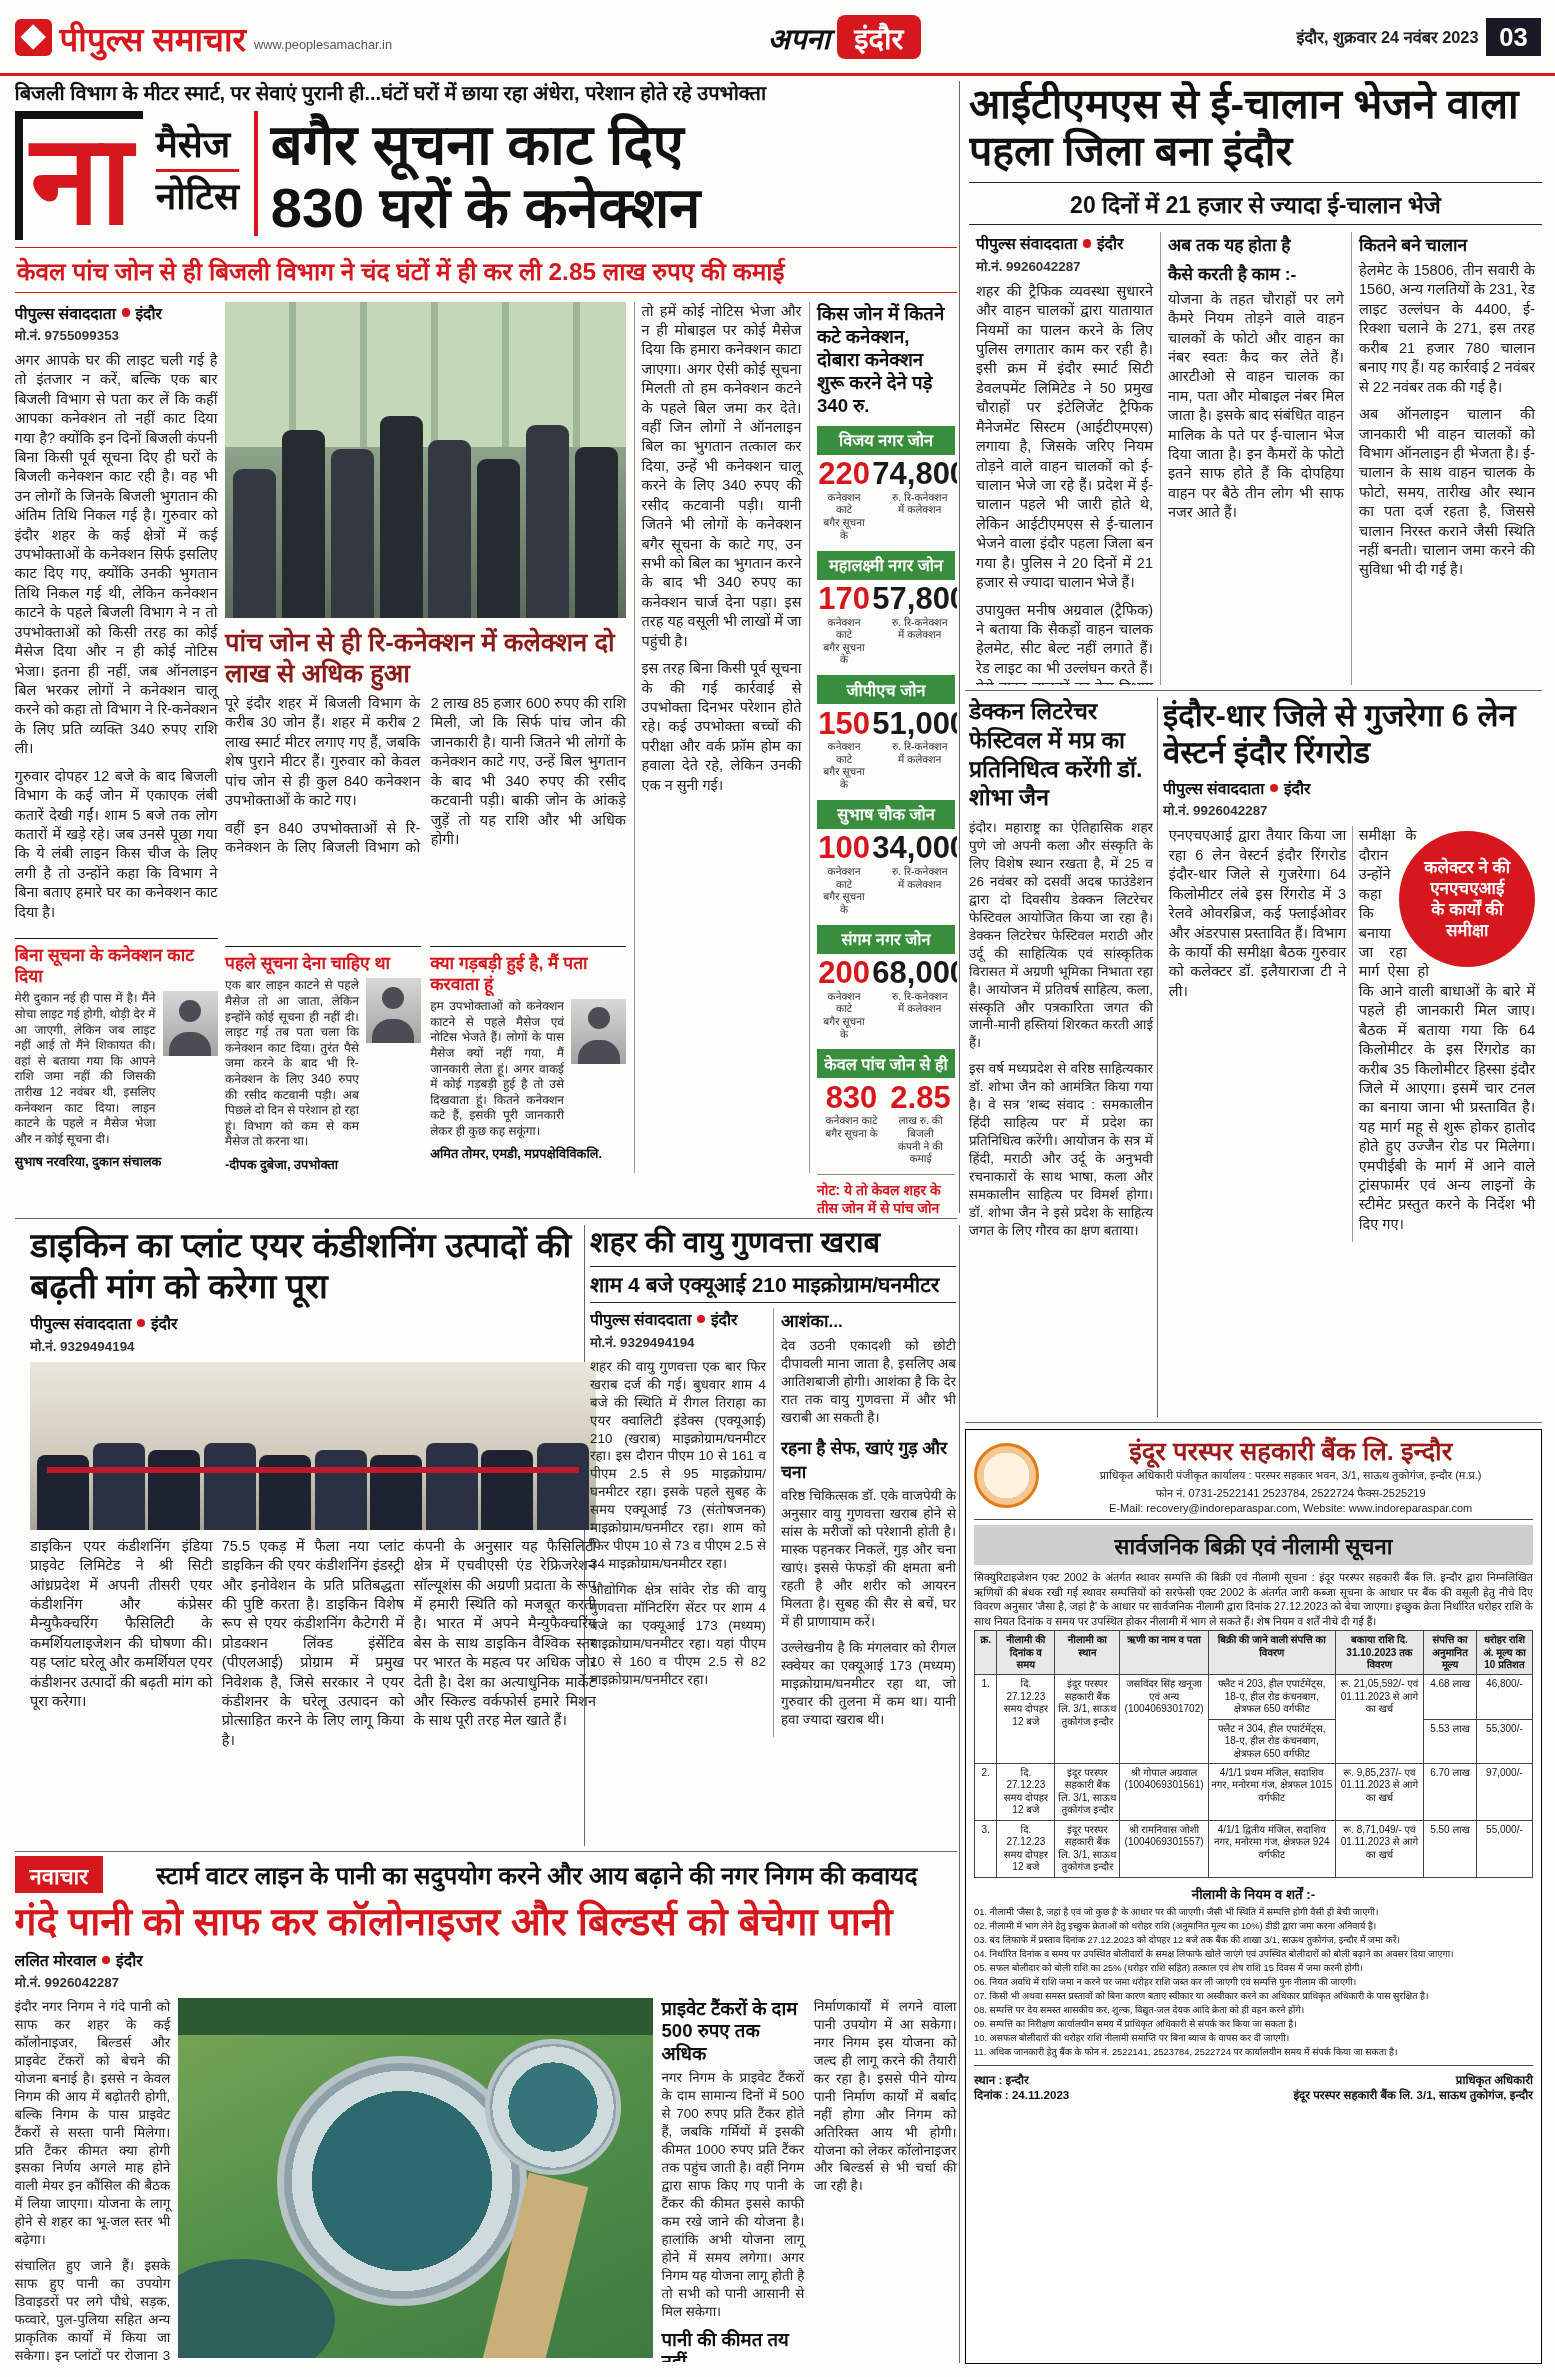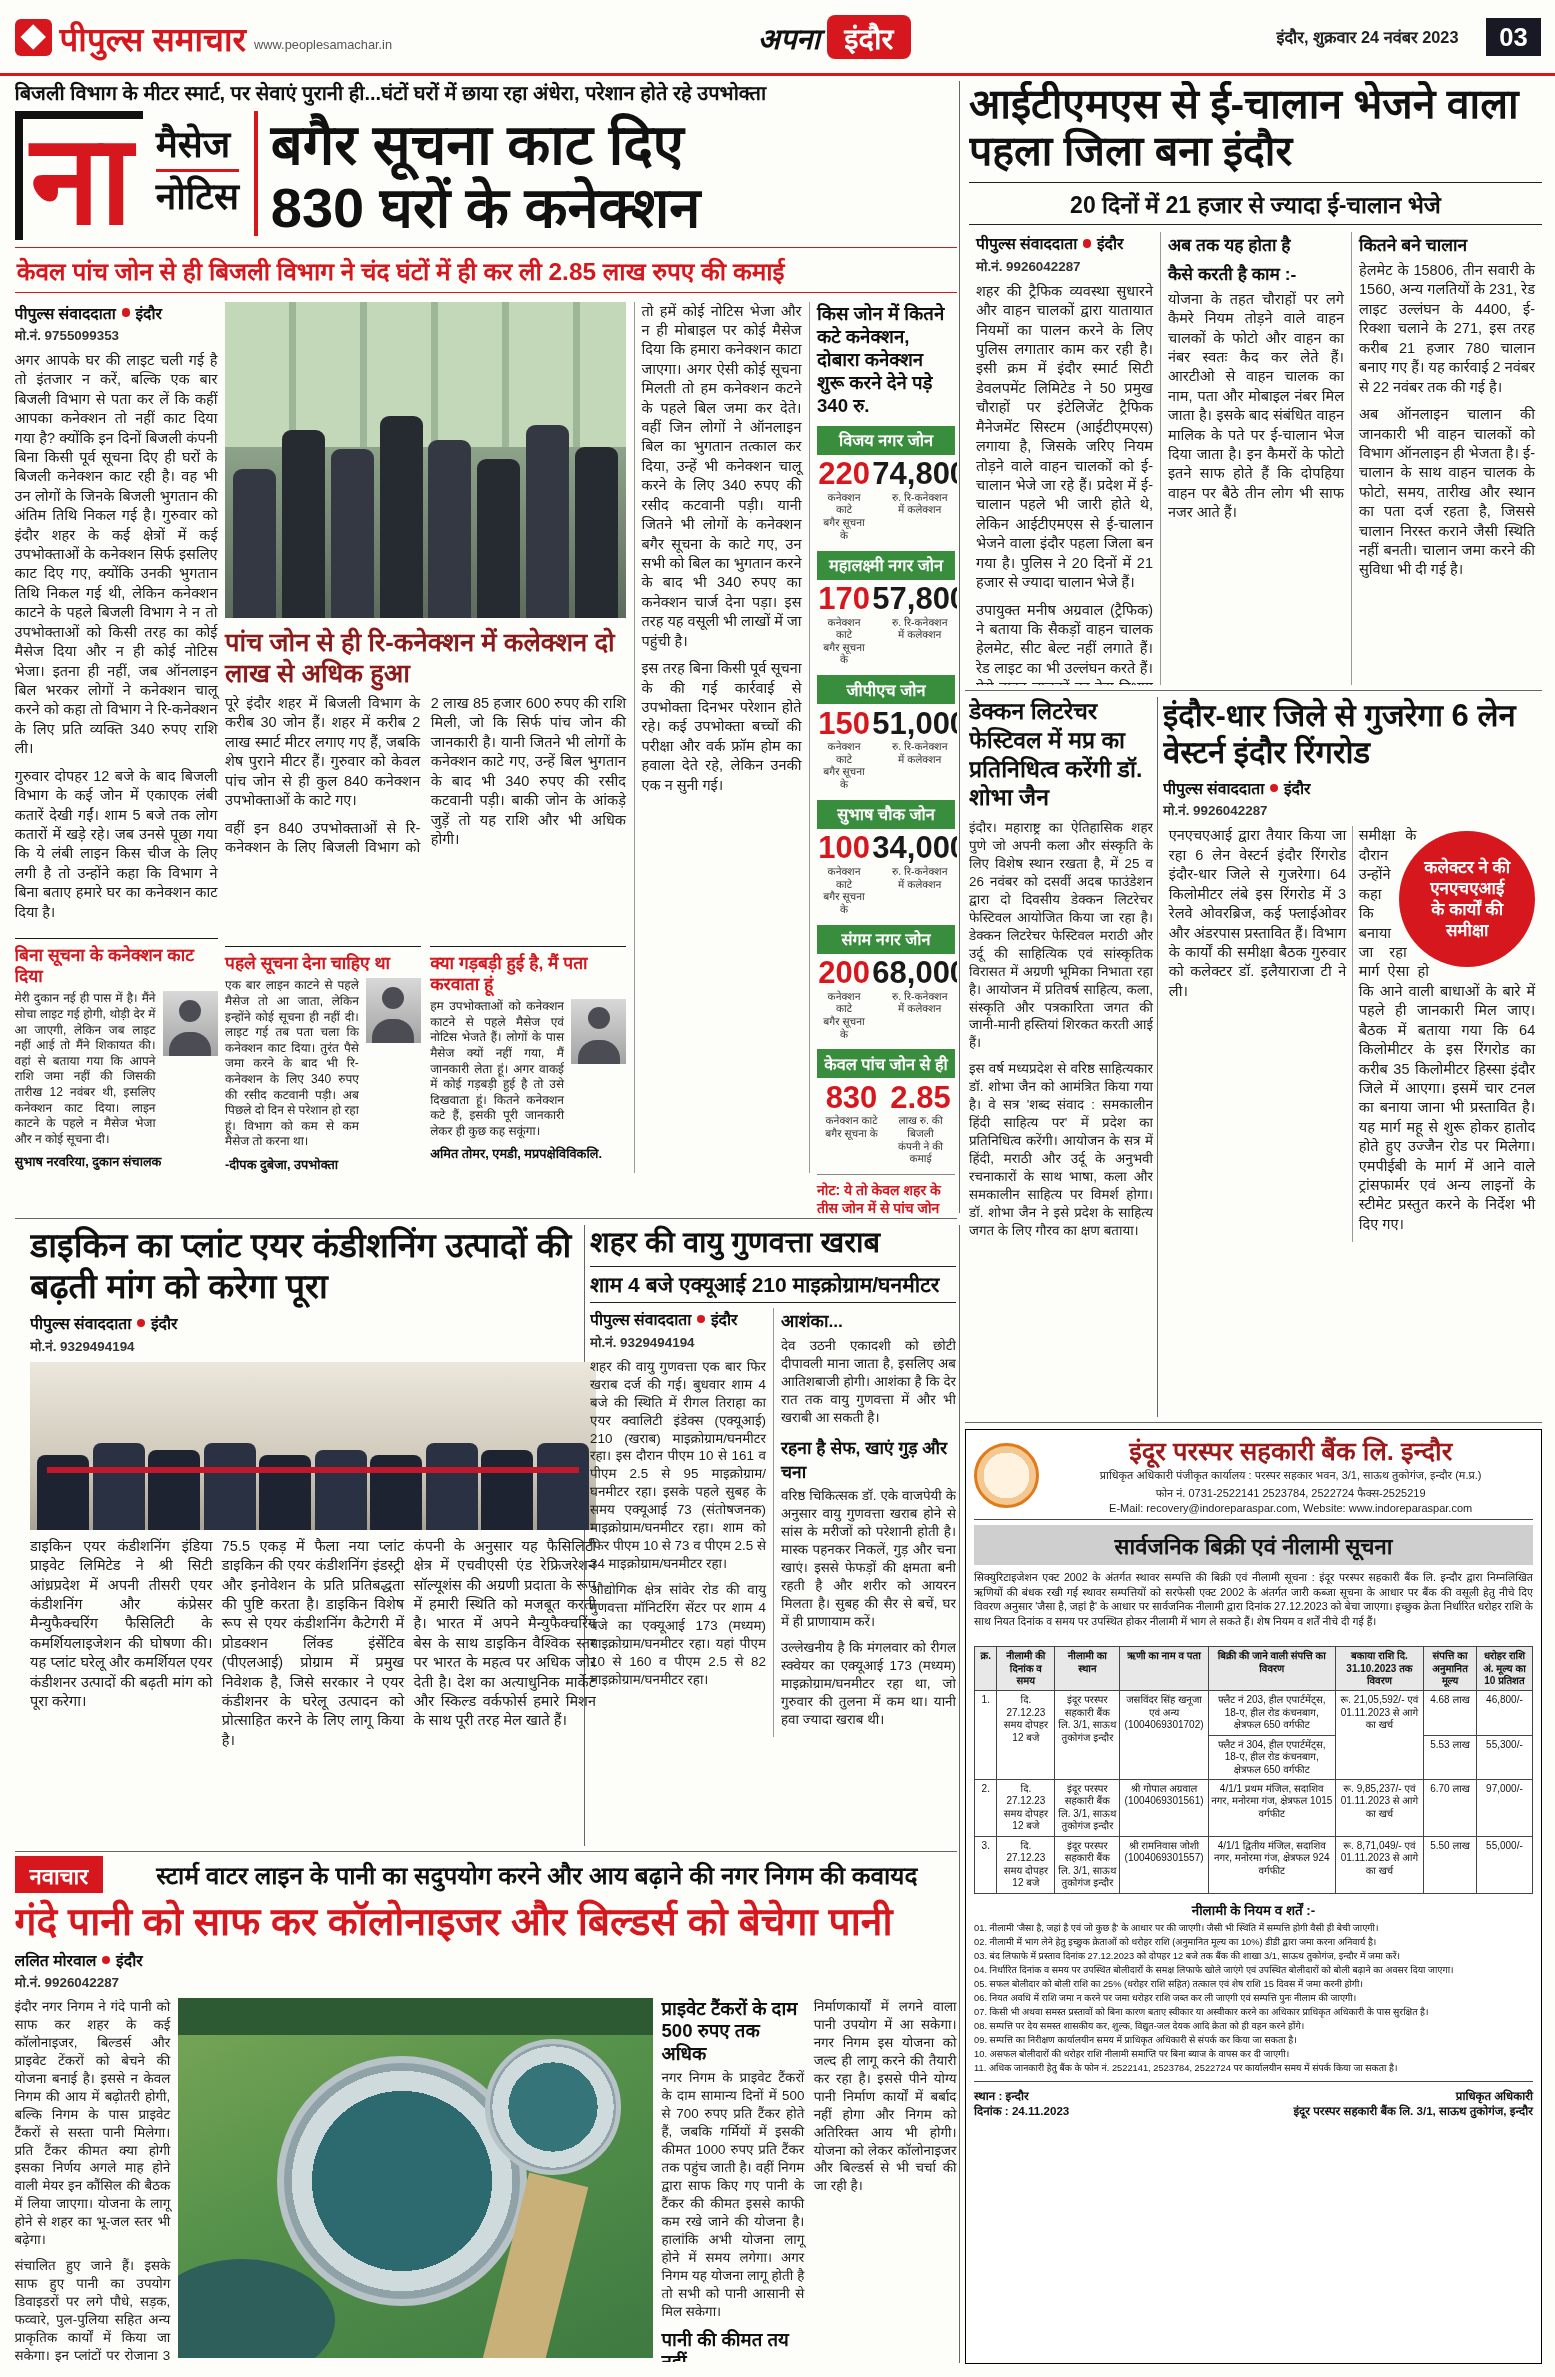--- a/index.html
+++ b/index.html
@@ -14,21 +14,21 @@
   
   .mh{top:4.6px;left:14.5px;width:1526px;height:65px;display:flex;align-items:center;justify-content:space-between;}
   .logo-row{display:flex;align-items:flex-end;gap:8.1px;}
   .logo-mark{width:37px;height:37px;background:#d6171e;border-radius:5.8px;position:relative;flex:0 0 37px;}
   .logo-mark::after{content:"";position:absolute;inset:9.3px;background:#fff;transform:rotate(45deg);}
   .logo-text{font-size:33px;font-weight:bold;color:#d6171e;line-height:1;}
   .site{font-size:12.8px;color:#555;padding-bottom:3.5px;}
   .sec-badge{display:flex;align-items:center;gap:7px;}
   .sec-pre{font-size:29px;font-weight:bold;font-style:italic;color:#111;}
   .sec-city{font-size:29px;font-weight:bold;color:#fff;background:#d6171e;padding:2.3px 17.4px;border-radius:8.1px;}
-  .mh-right{display:flex;align-items:center;gap:28px;}
+  .mh-right{display:flex;align-items:center;gap:8px;}
   .dateline{font-size:16.3px;font-weight:bold;color:#222;}
   .pageno{font-size:25.6px;font-weight:bold;color:#fff;background:#191926;padding:4.6px 12.8px;}
   .redrule{top:73px;left:0;width:1555px;height:2.9px;background:#d6171e;}
   .vline{position:absolute;width:1.2px;background:#666;}
   .hline{position:absolute;height:1.2px;background:#666;}
   
   .byline{display:flex;align-items:center;gap:5.8px;font-weight:bold;font-size:15.7px;}
   .by-dot{width:8.1px;height:8.1px;border-radius:50%;background:#d6171e;flex:0 0 8.1px;}
   .phone{font-size:13.4px;font-weight:bold;color:#333;margin:2.3px 0 7px;}
   
@@ -144,21 +144,21 @@
   #art6 .bt{font-size:13.4px;}
   
   #bank{top:1429px;left:965px;width:577px;height:935px;border:1.7px solid #000;padding:7px 8.1px;background:#fff;}
   .bk-head{display:flex;align-items:center;gap:9.3px;border-bottom:1.2px solid #444;padding-bottom:4.6px;}
   .blogo{width:65px;height:65px;border-radius:50%;border:3.5px solid #e07b1a;flex:0 0 65px;
          background:radial-gradient(circle,#fff3e0 0 55%,#f3c892 55% 100%);}
   .bk-c{flex:1;text-align:center;}
   .bk-name{font-size:25.6px;font-weight:bold;color:#9c1a1a;line-height:1.1;}
   .bk-line{font-size:11px;color:#222;margin-top:2.3px;}
   .bk-bar{background:#cfcfcf;font-size:22px;font-weight:bold;text-align:center;padding:4.6px 0;margin:5.8px 0;}
-  .bk-intro{font-size:10.7px;line-height:1.35;text-align:justify;margin-bottom:18px;}
+  .bk-intro{font-size:10.7px;line-height:1.35;text-align:justify;margin-bottom:2px;}
   .bk-table{width:100%;border-collapse:collapse;font-size:10px;line-height:1.25;}
   .bk-table th,.bk-table td{border:0.6px solid #444;padding:2.9px 2.3px;vertical-align:top;text-align:center;}
   .bk-table th{background:#e8e8e8;font-weight:bold;}
   .bk-terms-h{font-size:13.4px;font-weight:bold;text-align:center;margin:7px 0 3.5px;}
   .bk-term{font-size:9.3px;line-height:1.32;text-align:justify;margin-bottom:1.7px;}
   .bk-foot{display:flex;justify-content:space-between;font-size:11.6px;font-weight:bold;margin-top:7px;border-top:1.2px solid #444;padding-top:5.8px;}
   .bk-foot .r{text-align:right;}
 </style>
 </head>
 <body>

